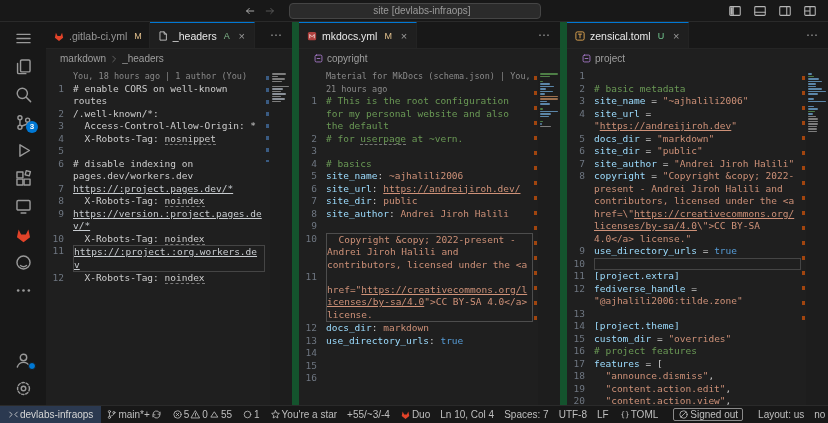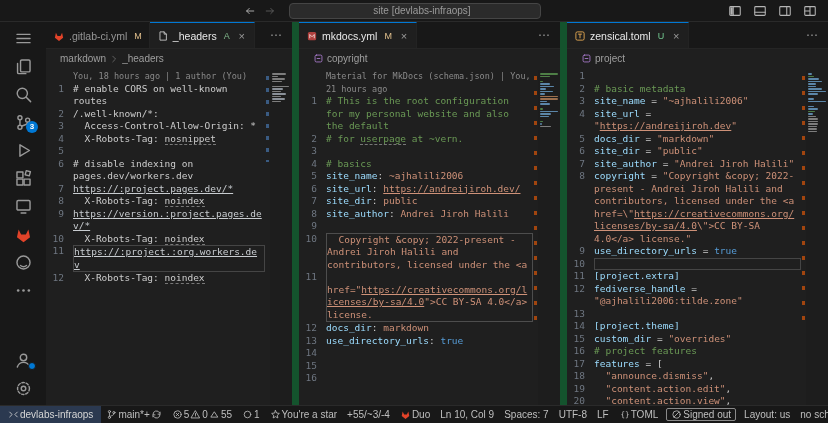--- a/index.html
+++ b/index.html
@@ -77,21 +77,21 @@
 .g0 .ruler::before{content:"";position:absolute;top:6px;height:86px;left:1px;width:3px;background:repeating-linear-gradient(180deg,#3a5b82 0 4px,transparent 4px 12px)}
 .minimap{width:22px;flex:none;background:#1d1d1d;padding:3px 2px;display:flex;flex-direction:column;gap:1px;overflow:hidden}
 .mm-bar{height:1.5px;border-radius:1px;flex:none}
 
 
 .statusbar{height:18px;flex:none;background:#181818;border-top:1px solid #2a2a2a;display:flex;justify-content:space-between;align-items:center;font-size:10px;color:#bfbfbf;padding-right:3px}
 .sb-left,.sb-right{display:flex;align-items:center;height:100%}
 .sb-item{display:flex;align-items:center;gap:1px;padding:0 5px;height:100%;white-space:nowrap}
 .sb-item .icon{width:11px;height:11px}
 .sb-item.remote{background:#2b3950;padding:0 8px;color:#d6d6d6}
-.sb-item.outlined{height:13px;border:1px solid #8a8a8a;border-radius:2px;margin:0 3px;padding:0 4px}
+.sb-item.outlined{height:13px;border:1px solid #8a8a8a;border-radius:2px;margin:0 10px;padding:0 4px}
 .icon{display:inline-block}
 .icon svg{width:100%;height:100%;display:block}
 </style>
 </head>
 <body>
 
 <div class="window">
 
   <header class="titlebar">
     <div class="tb-left">
@@ -708,21 +708,21 @@
     <div class="sb-right">
         <div class="sb-item">
           <span class="icon icon-gitlab">
             <svg viewBox="0 0 16 16">
               <path d="M8 14.5 2.5 10.3l1.4-6.6L6 8h4l2.1-4.3 1.4 6.6z" fill="currentColor" stroke="none"></path>
             </svg>
           </span>
           <span>Duo</span>
         </div>
         <div class="sb-item">
-          <span>Ln 10, Col 9</span>
+          <span>Ln 10, Col 4</span>
         </div>
         <div class="sb-item">
           <span>Spaces: 7</span>
         </div>
         <div class="sb-item">
           <span>UTF-8</span>
         </div>
         <div class="sb-item">
           <span>LF</span>
         </div>

